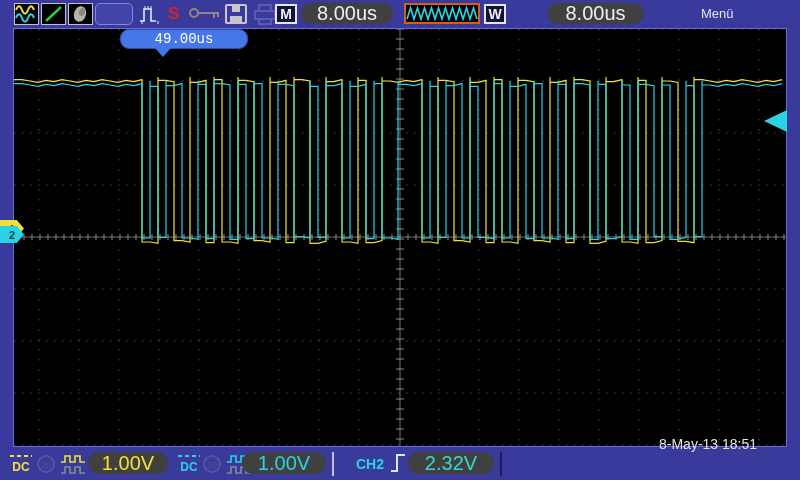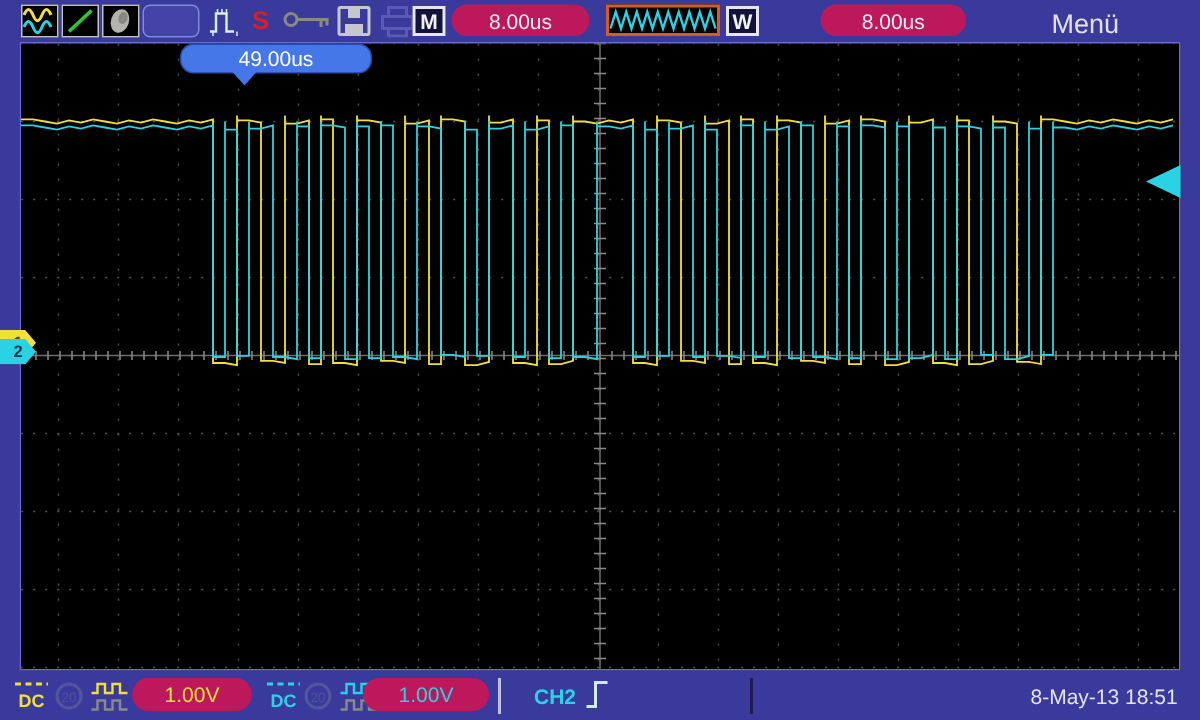--- a/index.html
+++ b/index.html
@@ -2,32 +2,32 @@
 <html><head>
 <meta charset="utf-8">
 <style>
   html,body{margin:0;padding:0;background:#23235c;}
   #frame{position:relative;width:800px;height:480px;background:#3a3a9c;overflow:hidden;
          font-family:"Liberation Sans", sans-serif;}
   .abs{position:absolute;}
   
   .iconbox{position:absolute;top:3px;width:25px;height:22px;background:#000;border:1px solid #c0c0c8;box-sizing:border-box;}
   .emptybtn{position:absolute;top:3px;left:95px;width:38px;height:22px;border:1px solid #8088d8;border-radius:5px;background:#4343a8;box-sizing:border-box;}
-  .pill{position:absolute;background:#be185d;border-radius:11px;color:#eeeef4;font-size:14px;
+  .pill{position:absolute;background:#404040;border-radius:11px;color:#eeeef4;font-size:20px;
         display:flex;align-items:center;justify-content:center;box-sizing:border-box;}
   .letterbox{position:absolute;top:4px;width:22px;height:20px;background:#12123a;border:2px solid #e6e6ee;
              color:#f2f2f6;font-weight:bold;font-size:14px;display:flex;align-items:center;justify-content:center;box-sizing:border-box;}
   .wavewidget{position:absolute;top:3px;left:404px;width:76px;height:21px;background:#000;border:2px solid #d95c1e;box-sizing:border-box;}
-  .menulabel{position:absolute;top:6px;left:701px;color:#e2e2ee;font-size:18px;}
+  .menulabel{position:absolute;top:6px;left:701px;color:#e2e2ee;font-size:13px;}
   .s-ind{position:absolute;top:4px;left:168px;color:#d42222;font-weight:bold;font-size:17px;}
   
   #screen{position:absolute;left:13px;top:28px;width:774px;height:419px;background:#000;
           border:1px solid #6a6ad4;box-sizing:border-box;}
   #delaytag{position:absolute;left:120px;top:29px;width:128px;height:20px;background:#4677e8;border:1px solid #2a4fb0;
-            border-radius:9px;color:#fff;font-size:14px;display:flex;align-items:center;justify-content:center;box-sizing:border-box;}
+            border-radius:9px;color:#fff;font-size:14px;display:flex;align-items:center;justify-content:center;box-sizing:border-box;font-family:Liberation Mono, monospace;}
   #delaytag-tip{position:absolute;left:155px;top:48px;width:0;height:0;
             border-left:8px solid transparent;border-right:8px solid transparent;border-top:9px solid #4677e8;}
   .chmarker{position:absolute;left:0;width:24px;height:17px;font-size:11px;font-weight:bold;
             display:flex;align-items:center;justify-content:center;
             clip-path:polygon(0 0,70% 0,100% 50%,70% 100%,0 100%);}
   #marker-ch1{top:220px;background:#f2e03a;color:#4a4000;}
   #marker-ch2{top:226px;background:#29d3e4;color:#003a46;}
   #trig-arrow{position:absolute;left:764px;top:110px;width:0;height:0;
             border-top:11px solid transparent;border-bottom:11px solid transparent;border-right:23px solid #29d3e4;}
   
@@ -156,18 +156,19 @@
   <div class="pill" style="left:242px;top:452px;width:84px;height:22px;color:#29d3e4;">1.00V</div>
 
   <div class="divider" style="left:332px;background:#c0c0dc;"></div>
 
   <div class="btext" style="left:356px;top:456px;color:#29d3e4;font-weight:bold;">CH2</div>
   <div class="bicon" style="left:390px;top:451px;">
     <svg width="16" height="24" viewBox="0 0 16 24">
       <path d="M1,20 H7 V4 H15" stroke="#d2ecf4" stroke-width="2" fill="none"></path>
     </svg>
   </div>
+  <div class="pill" style="left:408px;top:452px;width:86px;height:22px;color:#35d8cc;">2.32V</div>
 
   <div class="divider" style="left:500px;background:#1c1c50;"></div>
 
-  <div class="btext" style="left:659px;top:456px;color:#e4e4ee;margin-left:28px;">8-May-13 18:51</div>
+  <div class="btext" style="left:659px;top:436px;color:#e4e4ee;">8-May-13 18:51</div>
 
 </div>
 
 </body></html>

